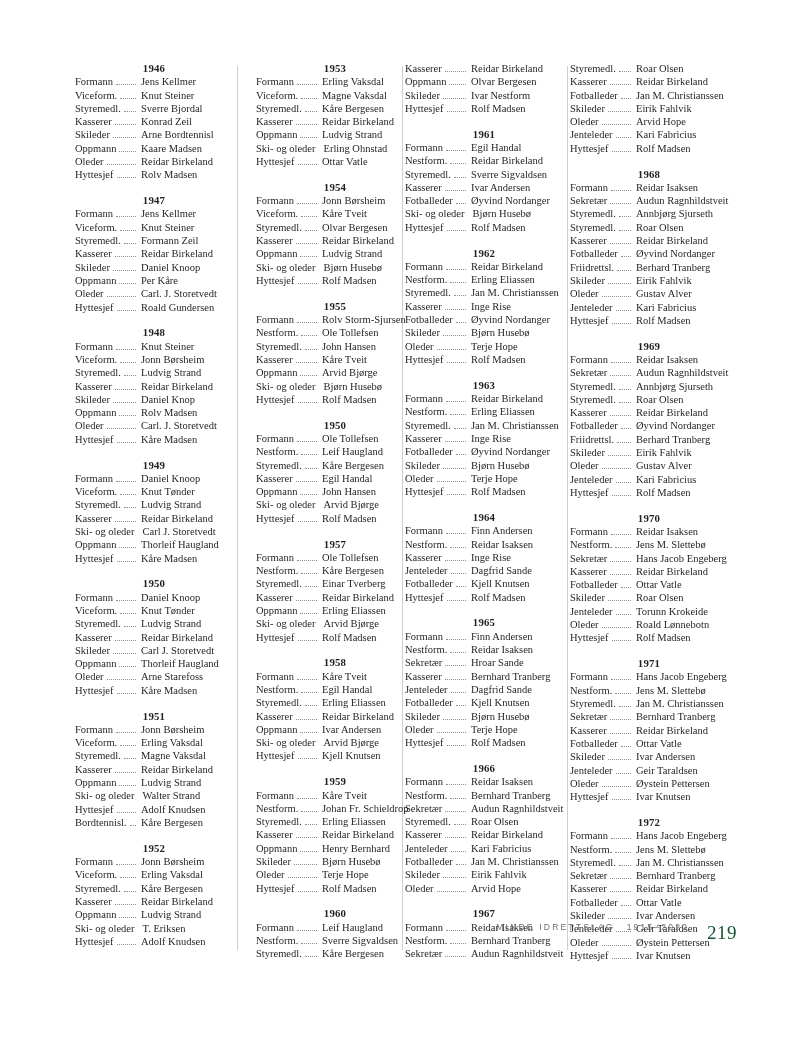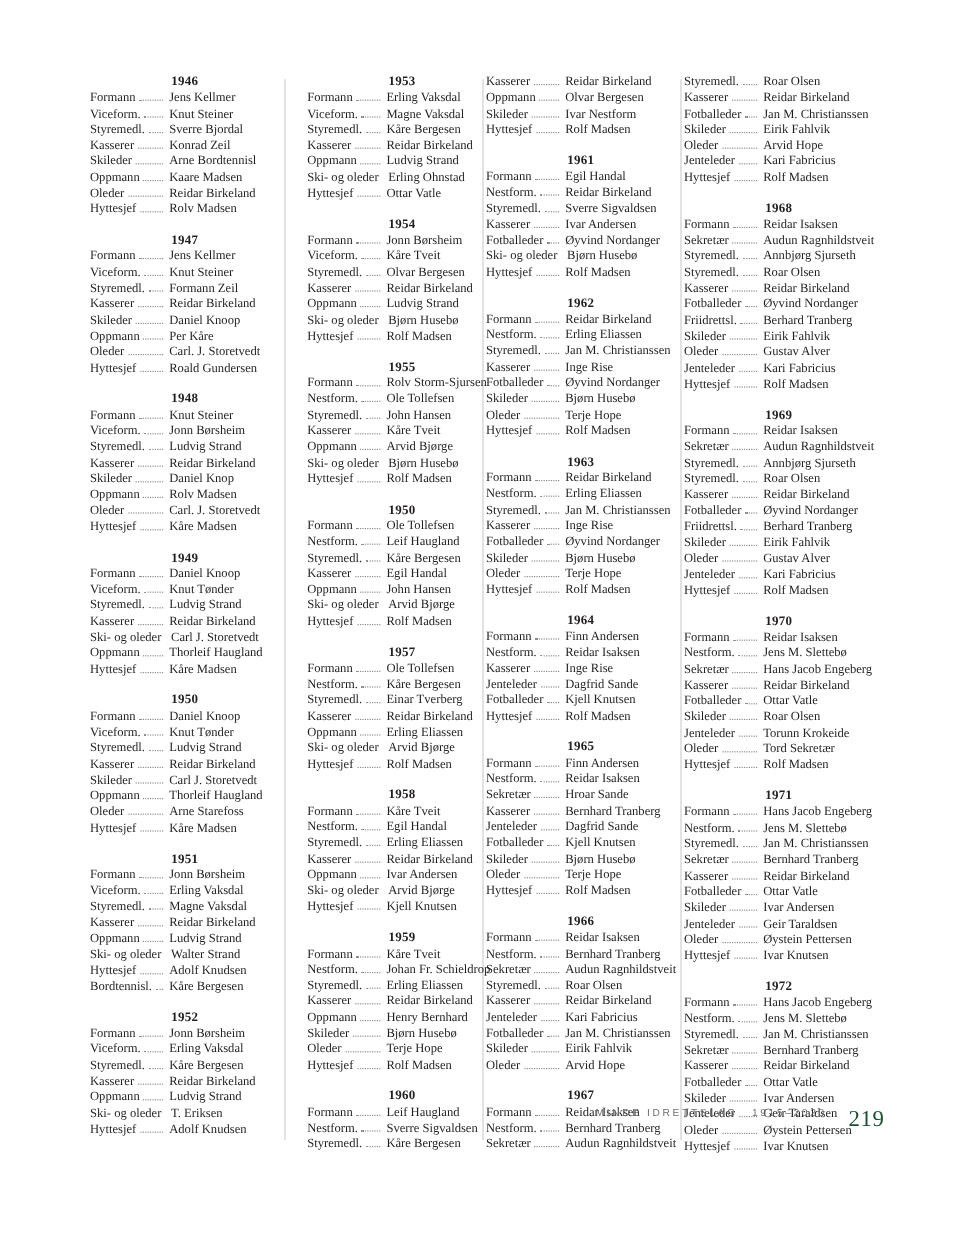--- a/index.html
+++ b/index.html
@@ -1490,21 +1490,21 @@
             <span>Jenteleder</span>
             <span class="leader"></span>
           </span>
           <span class="name">Torunn Krokeide</span>
         </div>
         <div class="row">
           <span class="role-cell">
             <span>Oleder</span>
             <span class="leader"></span>
           </span>
-          <span class="name">Tord Sekretær</span>
+          <span class="name">Roald Lønnebotn</span>
         </div>
         <div class="row">
           <span class="role-cell">
             <span>Hyttesjef</span>
             <span class="leader"></span>
           </span>
           <span class="name">Rolf Madsen</span>
         </div>
       </div>
       <div class="block">

